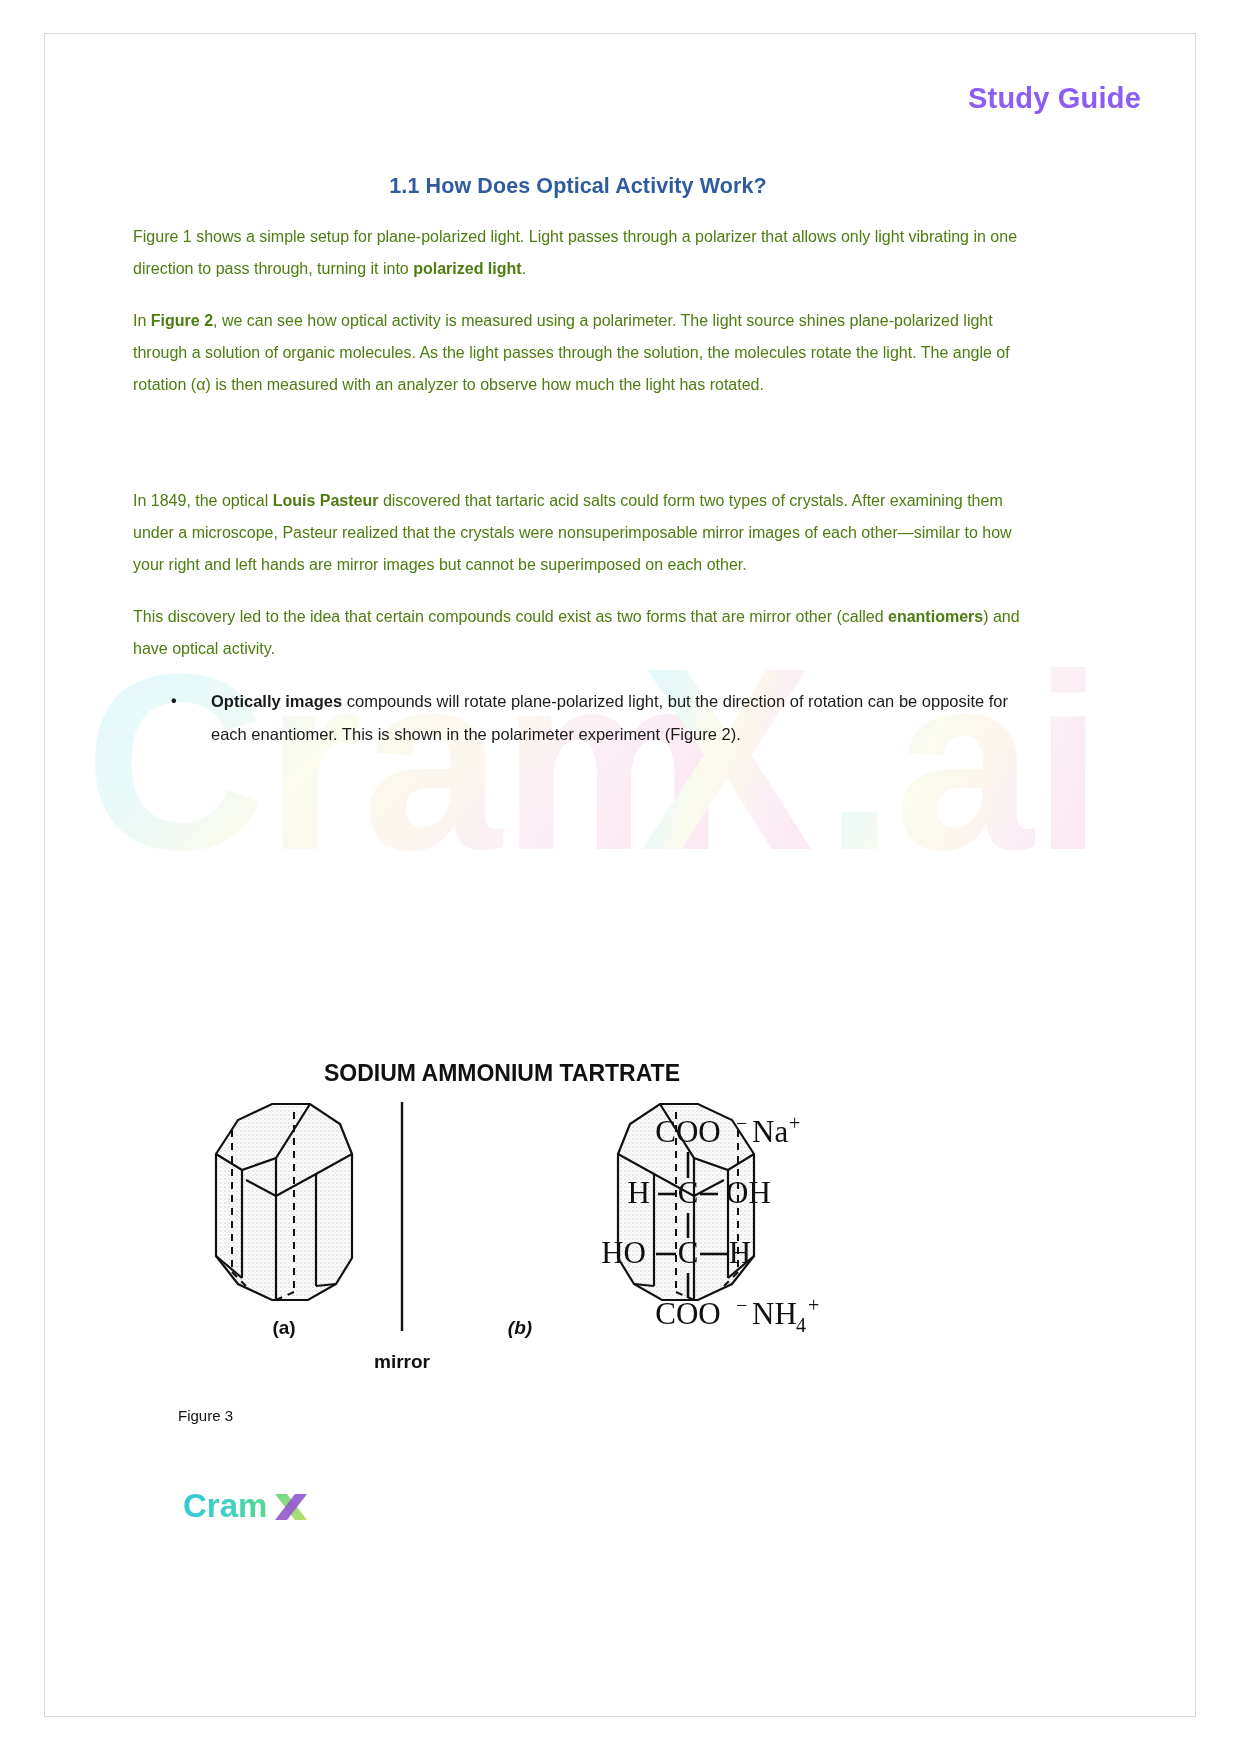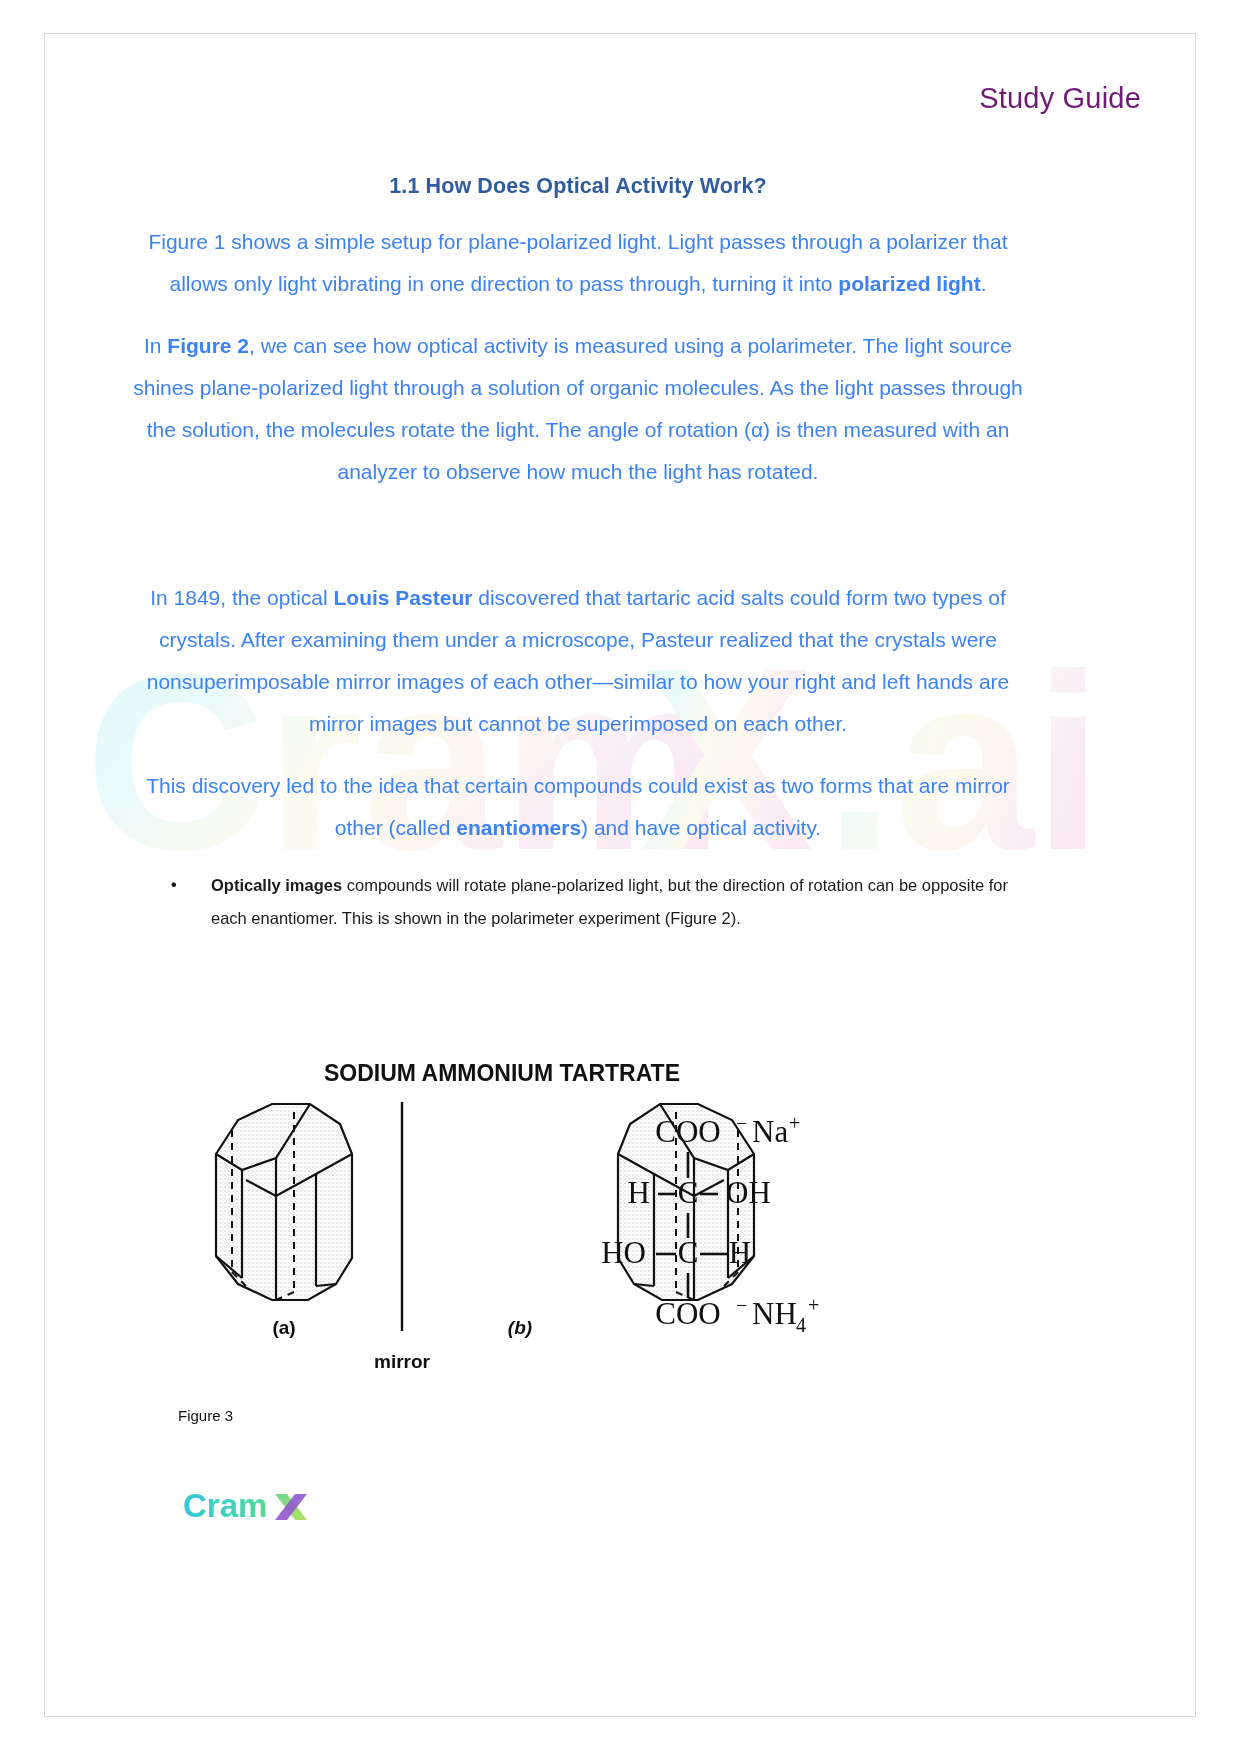--- a/index.html
+++ b/index.html
@@ -43,22 +43,22 @@
     z-index: 0;
     opacity: 0.30;
   }
 
   
   .doc-header {
     position: absolute;
     top: 48px;
     right: 54px;
     font-size: 29px;
-    font-weight: normal;
-    color: #701a75;
+    font-weight: bold;
+    color: #8b5cf6;
     letter-spacing: 0.2px;
   }
 
   
   .content {
     position: absolute;
     left: 88px;
     top: 140px;
     width: 890px;
     z-index: 2;
@@ -67,25 +67,25 @@
   h2.section-heading {
     font-size: 21.5px;
     font-weight: bold;
     color: #2e5c9e;
     margin: 0 0 22px 0;
     letter-spacing: 0.1px;
     text-align: center;
   }
 
   p.body-text {
-    font-size: 21px;
+    font-size: 16px;
     line-height: 2.0;
-    color: #3b82f6;
+    color: #4d7c0f;
     margin: 0 0 20px 0;
-    text-align: center;
+    text-align: left;
   }
 
   .spacer-lg { height: 64px; }
 
   ul.bullets {
     margin: 14px 0 0 0;
     padding: 0;
     list-style: none;
   }
   ul.bullets li {

